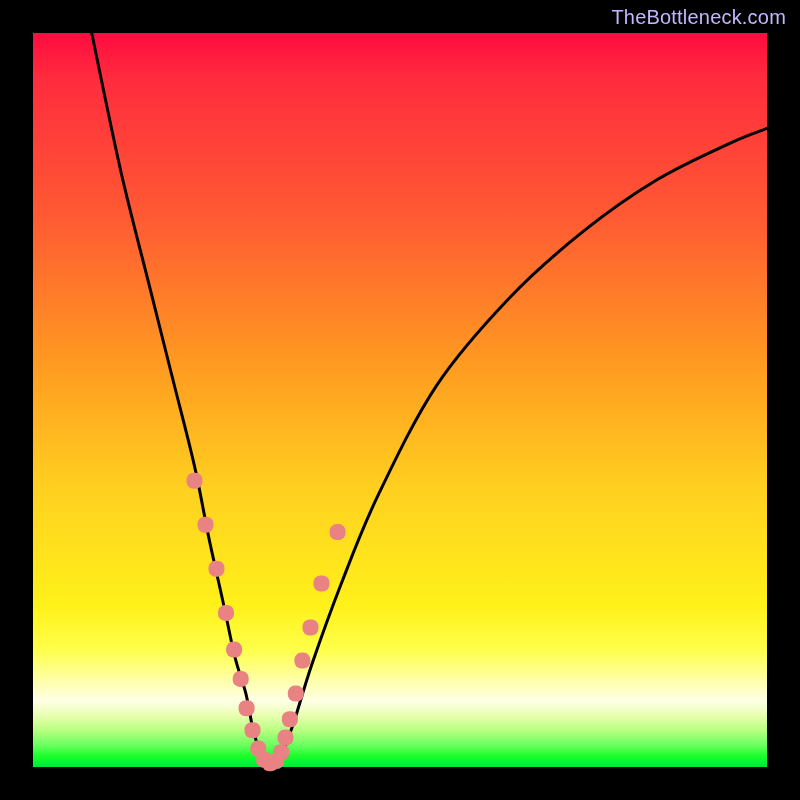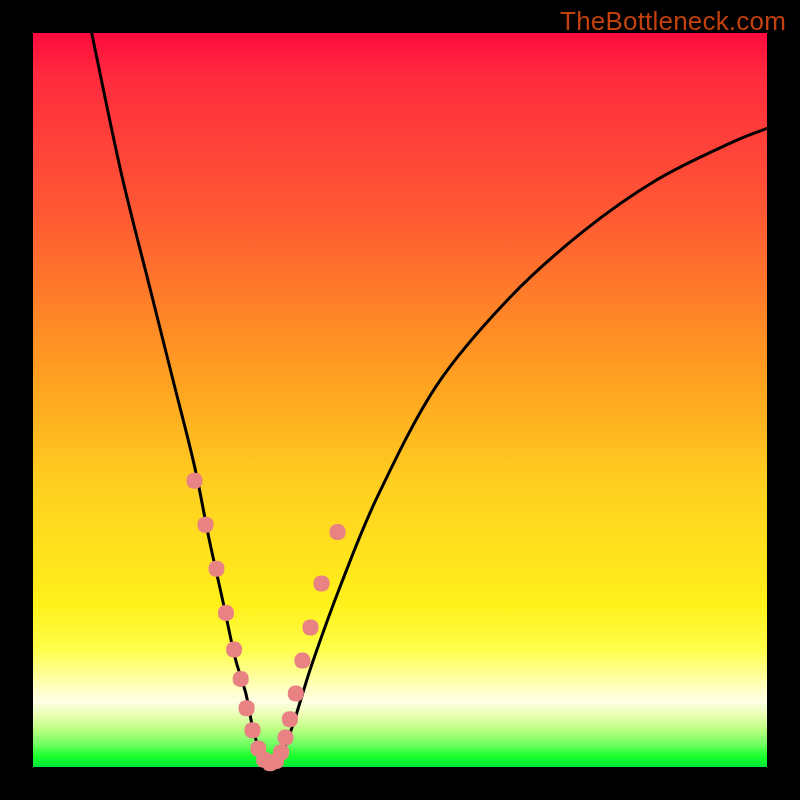--- a/index.html
+++ b/index.html
@@ -41,22 +41,22 @@
       #b8ff80 95%,
       #6cff60 97%,
       #1aff2a 98.5%,
       #00e838 100%
     );
   }
   .watermark {
     position: absolute;
     top: 6px;
     right: 14px;
-    color: #c2410c;
-    font-size: 26px;
+    color: #c4b5fd;
+    font-size: 20px;
     letter-spacing: 0.2px;
     font-weight: 500;
   }
   svg.curve {
     position: absolute;
     top: 0;
     left: 0;
     width: 734px;
     height: 734px;
     overflow: visible;

